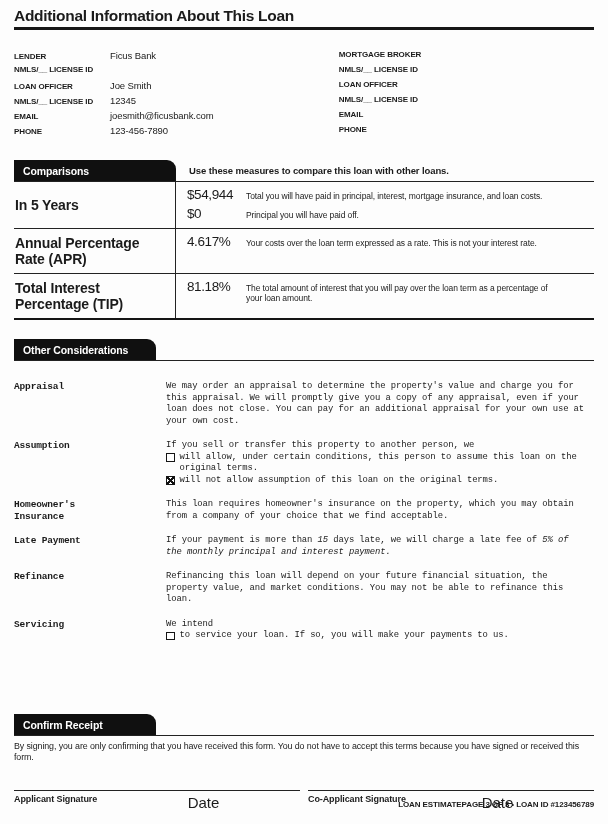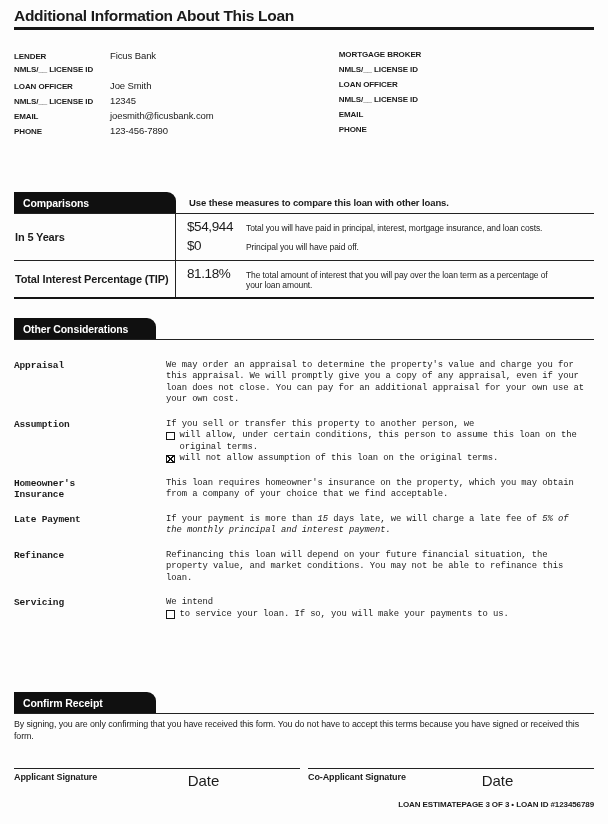--- a/index.html
+++ b/index.html
@@ -42,33 +42,33 @@
   .tab {
     background: #101010; color: #ffffff;
     font-size: 10.5px; font-weight: 700; letter-spacing: -0.1px;
     padding: 5px 10px 4px 9px;
     border-radius: 0 9px 0 0;
     width: 142px; flex: none;
   }
   .section-head { display: flex; align-items: flex-end; border-bottom: 1.5px solid #222; }
 
   
-  .cmp { margin-top: 52px; }
+  .cmp { margin-top: 20px; }
   .cmp-head { display: flex; align-items: flex-end; border-bottom: 1.5px solid #222; }
   .cmp-head .tab { width: 162px; }
   .cmp-head-text {
     font-size: 9.5px; font-weight: 700; letter-spacing: -0.1px;
     padding: 0 0 5px 13px;
   }
   .cmp-row { display: flex; border-bottom: 1.5px solid #222; }
   .cmp-row.last { border-bottom: 2.5px solid #151515; }
   .cmp-label {
     width: 162px; flex: none;
     border-right: 1.5px solid #222;
-    font-size: 11px; font-weight: 700; letter-spacing: -0.15px;
+    font-size: 14px; font-weight: 700; letter-spacing: -0.15px;
     display: flex; align-items: center;
     padding: 6px 4px 6px 1px;
   }
   .cmp-vals { flex: 1; padding: 5px 2px 6px 11px; }
   .cmp-entry { display: flex; }
   .cmp-entry + .cmp-entry { margin-top: 3px; }
   .cmp-value {
     width: 59px; flex: none;
     font-size: 13.5px; letter-spacing: -0.4px; line-height: 16px;
   }
@@ -199,20 +199,29 @@
           <div class="cmp-value">$54,944</div>
           <div class="cmp-desc">Total you will have paid in principal, interest, mortgage insurance, and loan costs.</div>
         </div>
         <div class="cmp-entry">
           <div class="cmp-value">$0</div>
           <div class="cmp-desc">Principal you will have paid off.</div>
         </div>
       </div>
     </div>
 
+    <div class="cmp-row">
+      <div class="cmp-label">Annual Percentage Rate (APR)</div>
+      <div class="cmp-vals">
+        <div class="cmp-entry">
+          <div class="cmp-value">4.617%</div>
+          <div class="cmp-desc">Your costs over the loan term expressed as a rate. This is not your interest rate.</div>
+        </div>
+      </div>
+    </div>
 
     <div class="cmp-row last">
       <div class="cmp-label">Total Interest Percentage (TIP)</div>
       <div class="cmp-vals">
         <div class="cmp-entry">
           <div class="cmp-value">81.18%</div>
           <div class="cmp-desc narrow">The total amount of interest that you will pay over the loan term as a percentage of your loan amount.</div>
         </div>
       </div>
     </div>

